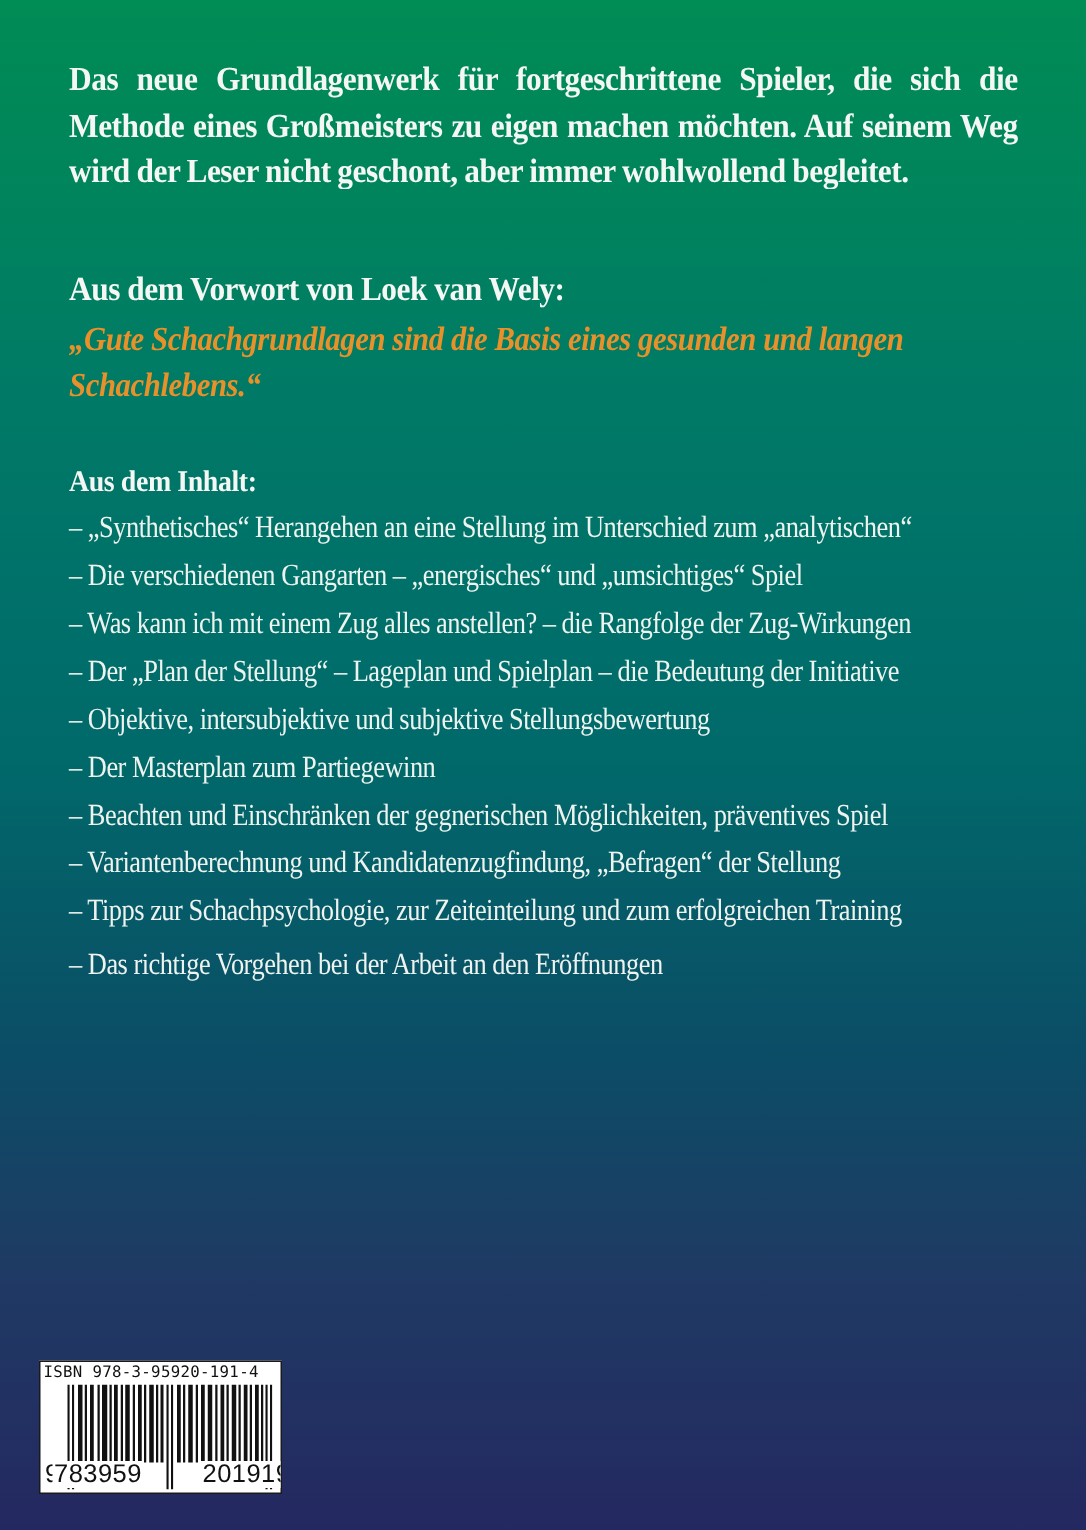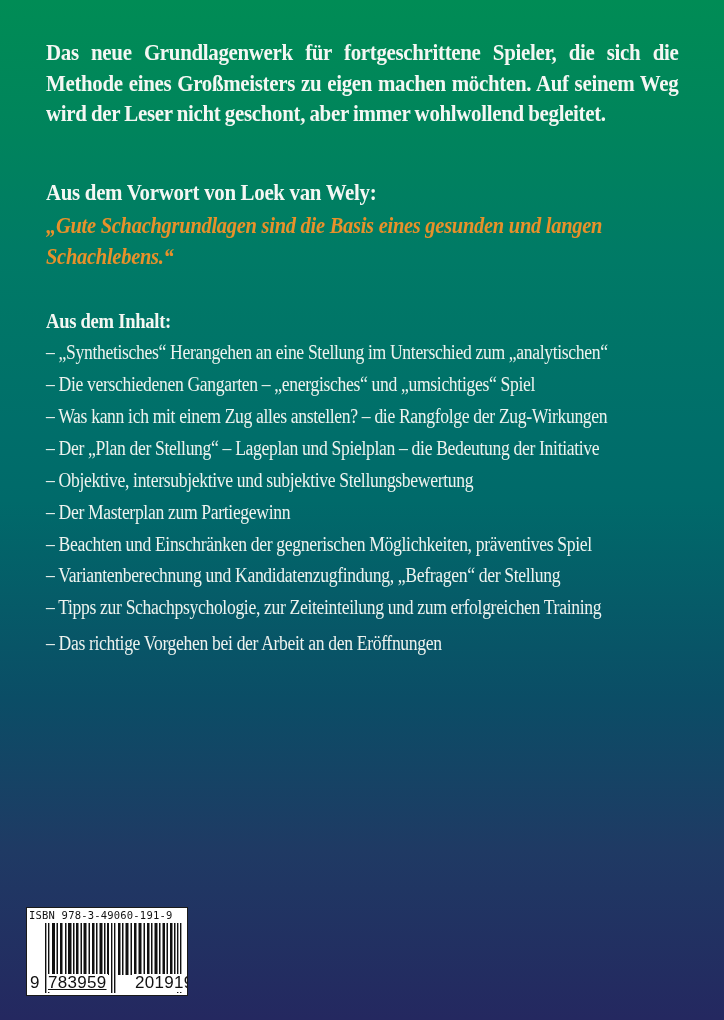--- a/index.html
+++ b/index.html
@@ -136,21 +136,21 @@
       position: absolute;
       top: 66px;
       font-family: "Liberation Sans", "DejaVu Sans", sans-serif;
       font-size: 17px;
       line-height: 18px;
       color: #111;
       white-space: nowrap;
       background: #fff;
     }
     .d-first { left: 3px; background: transparent; }
-    .d-left { left: 20px; padding: 0 1px; letter-spacing: 0.3px; text-decoration: underline; }
+    .d-left { left: 8px; padding: 0 1px; letter-spacing: 0.3px; }
     .d-right { left: 107px; padding: 0 1px; letter-spacing: 0.3px; }
   </style>
 </head>
 <body>
 
 <div class="page">
 
   <div class="intro">Das neue Grundlagenwerk für fortgeschrittene Spieler, die sich die Methode eines Großmeisters zu eigen machen möchten. Auf seinem Weg wird der Leser nicht geschont, aber immer wohlwollend begleitet.</div>
 
   <div class="foreword-heading">Aus dem Vorwort von Loek van Wely:</div>
@@ -165,21 +165,21 @@
     <li style="top:95.5px">– Der „Plan der Stellung“ – Lageplan und Spielplan – die Bedeutung der Initiative</li>
     <li style="top:127.5px">– Objektive, intersubjektive und subjektive Stellungsbewertung</li>
     <li style="top:159.5px">– Der Masterplan zum Partiegewinn</li>
     <li style="top:191.5px">– Beachten und Einschränken der gegnerischen Möglichkeiten, präventives Spiel</li>
     <li style="top:223px">– Variantenberechnung und Kandidatenzugfindung, „Befragen“ der Stellung</li>
     <li style="top:255px">– Tipps zur Schachpsychologie, zur Zeiteinteilung und zum erfolgreichen Training</li>
     <li style="top:291px">– Das richtige Vorgehen bei der Arbeit an den Eröffnungen</li>
   </ul>
 
   <div class="barcode-box">
-    <div class="isbn-text">ISBN 978-3-49060-191-9</div>
+    <div class="isbn-text">ISBN 978-3-95920-191-4</div>
     <svg class="bars" viewBox="0 0 142 70" preserveAspectRatio="none">
       <g fill="#111">
 
         <rect x="2" y="0" width="1.4" height="70"></rect>
         <rect x="5" y="0" width="1.4" height="70"></rect>
 
         <rect x="9" y="0" width="3" height="52"></rect>
         <rect x="13.5" y="0" width="1.5" height="52"></rect>
         <rect x="17" y="0" width="2.5" height="52"></rect>
         <rect x="22" y="0" width="1.5" height="52"></rect>

